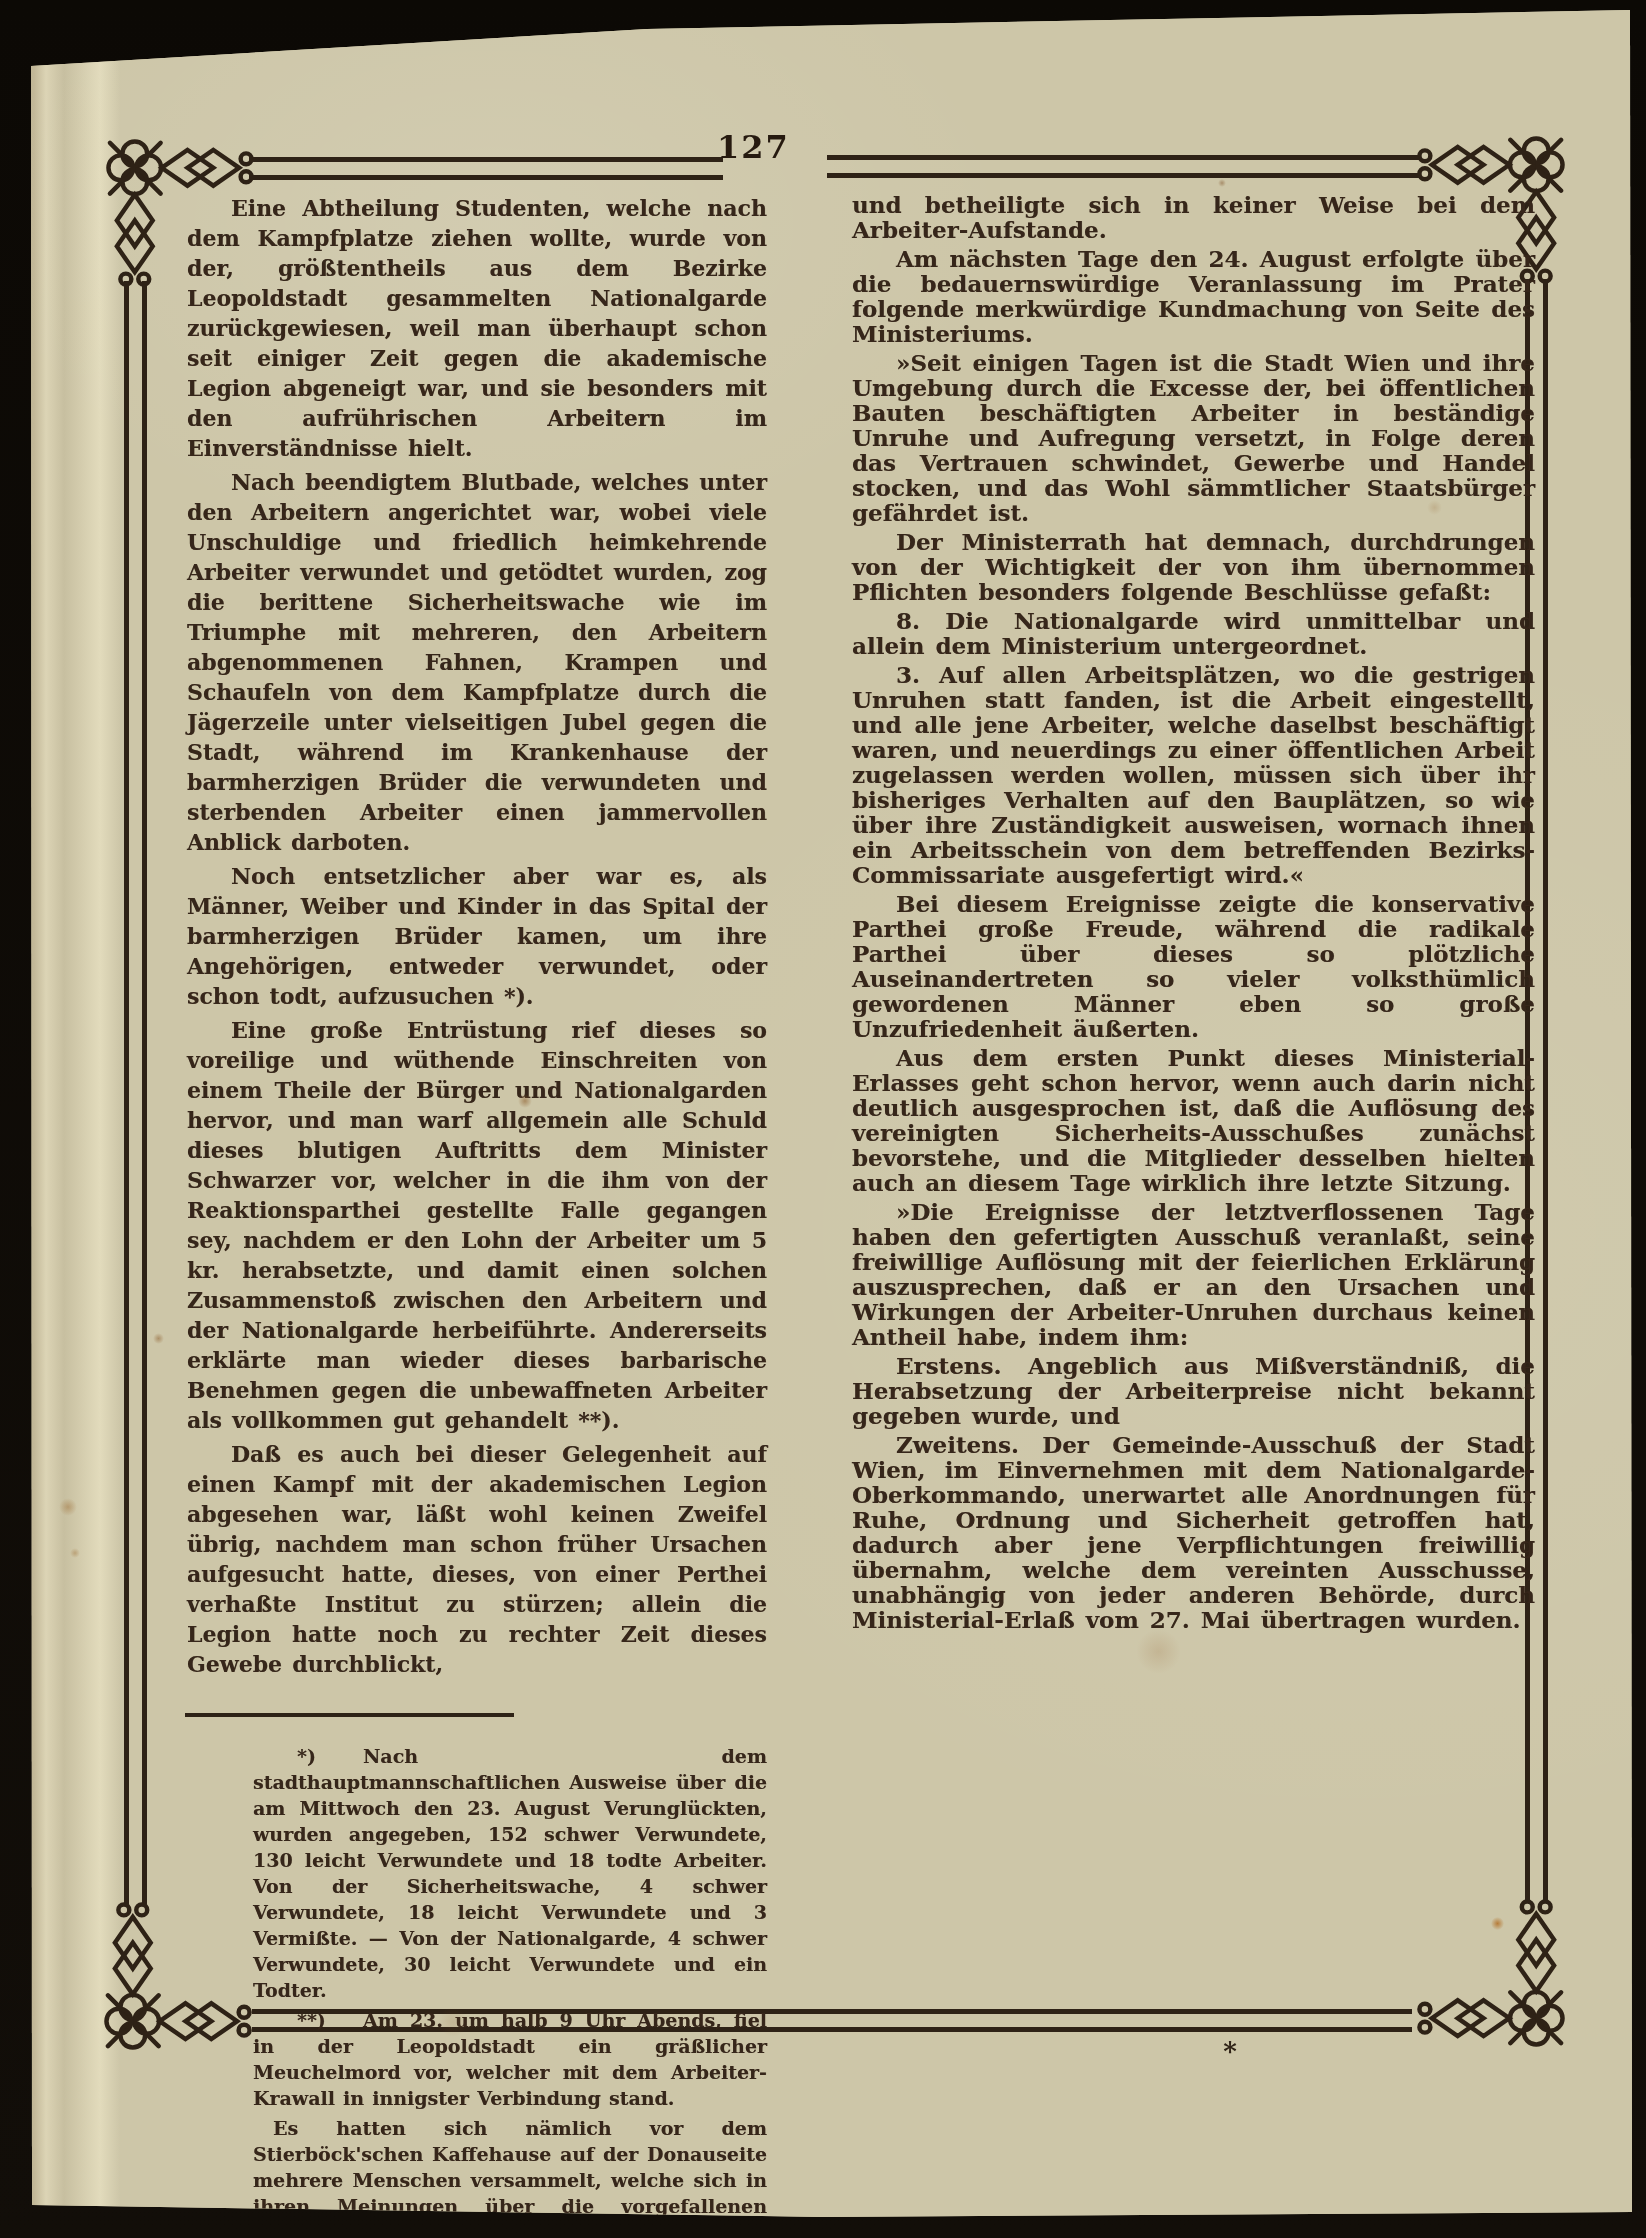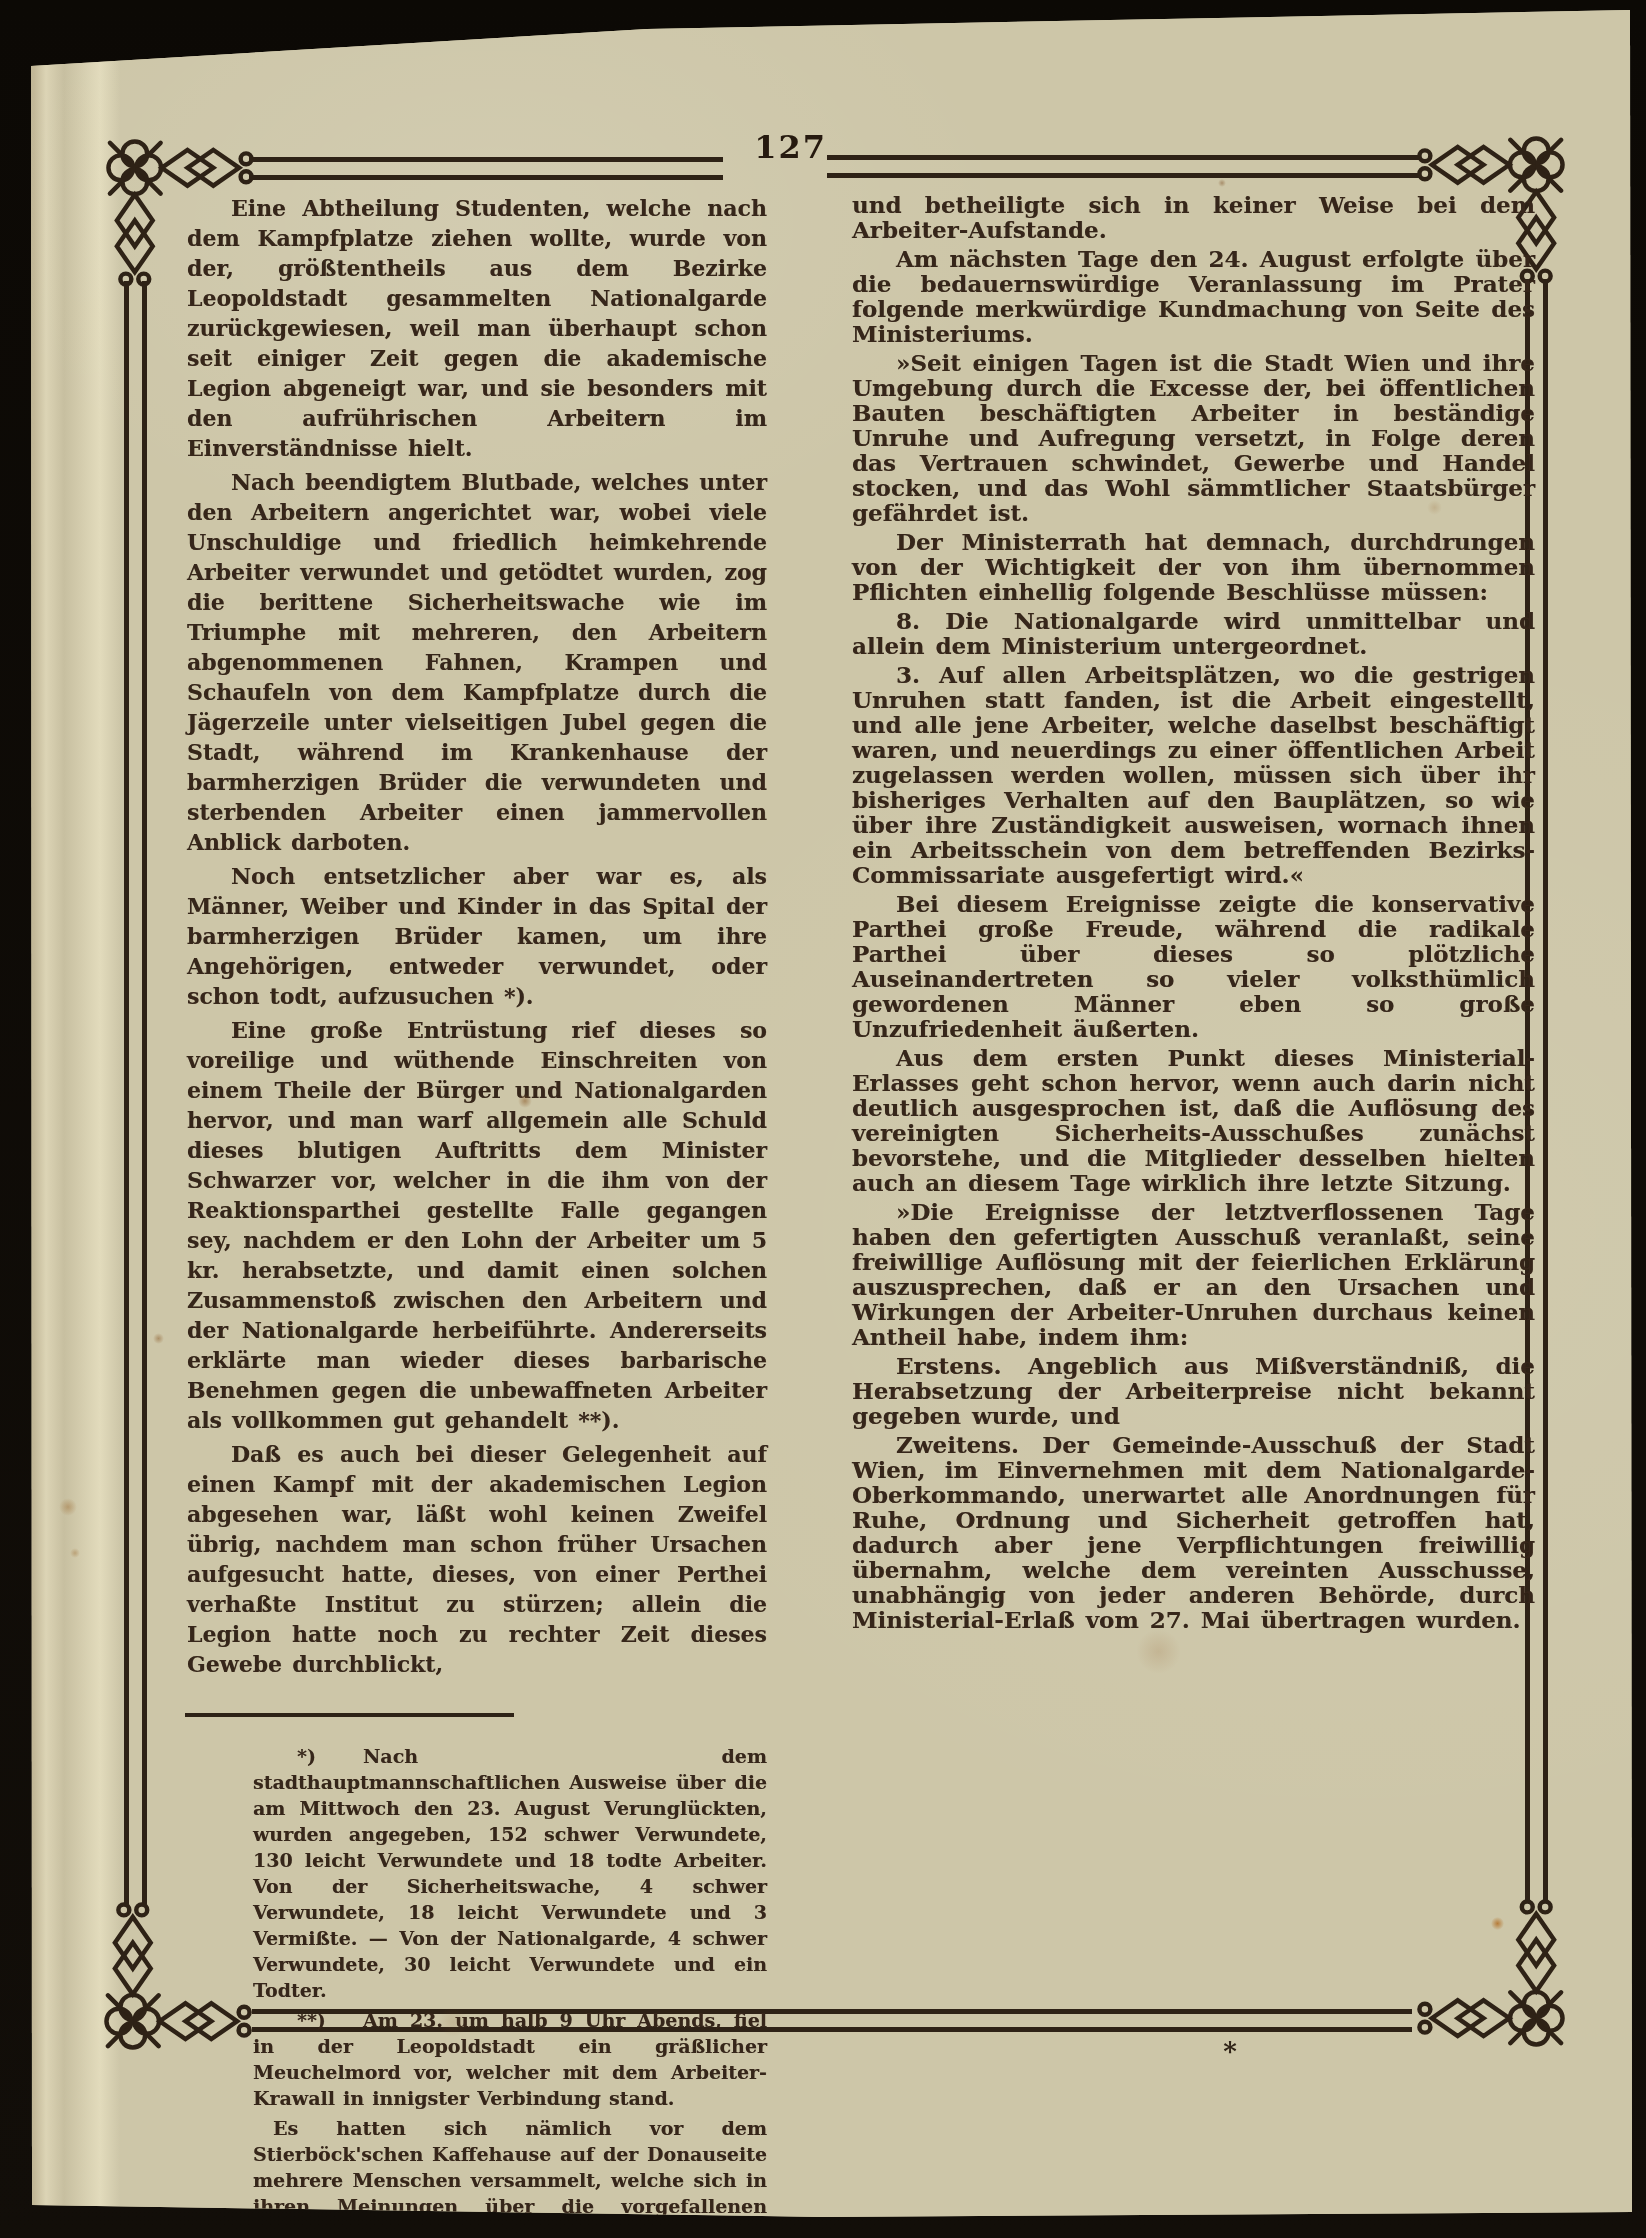--- a/index.html
+++ b/index.html
@@ -12,21 +12,21 @@
       radial-gradient(1295px 996px at 82% 55%, rgba(255,255,244,0.07), transparent 65%),
       linear-gradient(90deg,#ab9f7f 0px,#c2b898 34px,#dcd4b5 46px,#c7bfa0 64px,#e2dbbc 100px,#cdc6a8 120px,#cdc6a8 100%),
       #cdc6a8;
     clip-path:polygon(31px 66px,647px 29px,1630px 10px,1632px 2212px,822px 2217px,32px 2205px);}
   .rule{position:absolute;background:#2e2216;height:4.5px;}
   .vrule{position:absolute;background:#2e2216;width:4.5px;}
   .corner{position:absolute;width:159px;height:159px;}
   .corner.tr{transform:scaleX(-1);}
   .corner.bl{transform:scaleY(-1);}
   .corner.br{transform:scale(-1,-1);}
-  .pagenum{position:absolute;left:717px;top:128px;width:110px;text-align:right;
+  .pagenum{position:absolute;left:717px;top:128px;width:110px;text-align:left;
     font-size:32px;font-weight:bold;color:#261a0f;letter-spacing:2px;}
   .col{position:absolute;color:#36261a;text-align:justify;}
   .col p{margin:4px;text-indent:44px;font-weight:700;
     text-shadow:0.2px 0.4px 0.3px rgba(46,30,16,0.38);}
   .col p.noindent{text-indent:0;}
   .col-left{left:183px;top:189px;width:588px;font-size:22px;line-height:30px;word-spacing:2.5px;}
   .col-right{left:848px;top:188px;width:691px;font-size:23px;line-height:25px;word-spacing:3px;}
   .fn-divider{width:329px;height:3.5px;background:#2e2216;margin:34px 0 26px 2px;}
   .footnotes{font-size:19px;line-height:26px;word-spacing:1.5px;}
   .footnote{padding-left:66px;text-indent:-66px;font-weight:700;
@@ -103,21 +103,21 @@
         <p class="footnote"><span class="fn-marker">*)</span><span>Nach dem stadthauptmannschaftlichen Ausweise über die am Mittwoch den 23. August Verunglückten, wurden angegeben, 152 schwer Verwundete, 130 leicht Verwundete und 18 todte Arbeiter. Von der Sicherheitswache, 4 schwer Verwundete, 18 leicht Verwundete und 3 Vermißte. — Von der Nationalgarde, 4 schwer Verwundete, 30 leicht Verwundete und ein Todter.</span></p>
         <p class="footnote"><span class="fn-marker">**)</span><span>Am 23. um halb 9 Uhr Abends, fiel in der Leopoldstadt ein gräßlicher Meuchelmord vor, welcher mit dem Arbeiter-Krawall in innigster Verbindung stand.</span></p>
         <p class="footnote cont" style="padding-left:66px;text-indent:20px"><span>Es hatten sich nämlich vor dem Stierböck'schen Kaffehause auf der Donauseite mehrere Menschen versammelt, welche sich in ihren Meinungen über die vorgefallenen Unruhen im Prater verschiedenartig aussprachen. Da behauptete einer der Redner »Den Arbeitern geschehe Recht, man solle diese Hunde alle erschießen und aufhängen.« Aber kaum hatte er diese Worte ausgesprochen, so rief man schon fast allgemein, »Nieder mit ihm.« Der Unglückliche zog sich zurück bis an die Mauer, wo er nun von der Menschenmenge umringt wurde, und plötzlich sank er nach einem fürchterlichen Schmerzensschrei durch einen Messerstich ins Genick tödtlich verwundet, zu Boden.</span></p>
       </div>
     </div>
 
     <div class="col col-right">
       <p class="noindent">und betheiligte sich in keiner Weise bei dem Arbeiter-Aufstande.</p>
       <p>Am nächsten Tage den 24. August erfolgte über die bedauernswürdige Veranlassung im Prater folgende merkwürdige Kundmachung von Seite des Ministeriums.</p>
       <p>»Seit einigen Tagen ist die Stadt Wien und ihre Umgebung durch die Excesse der, bei öffentlichen Bauten beschäftigten Arbeiter in beständige Unruhe und Aufregung versetzt, in Folge deren das Vertrauen schwindet, Gewerbe und Handel stocken, und das Wohl sämmtlicher Staatsbürger gefährdet ist.</p>
-      <p>Der Ministerrath hat demnach, durchdrungen von der Wichtigkeit der von ihm übernommen Pflichten einhellig folgende Beschlüsse müssen:</p>
+      <p>Der Ministerrath hat demnach, durchdrungen von der Wichtigkeit der von ihm übernommen Pflichten besonders folgende Beschlüsse gefaßt:</p>
       <p>8. Die Nationalgarde wird unmittelbar und allein dem Ministerium untergeordnet.</p>
       <p>3. Auf allen Arbeitsplätzen, wo die gestrigen Unruhen statt fanden, ist die Arbeit eingestellt, und alle jene Arbeiter, welche daselbst beschäftigt waren, und neuerdings zu einer öffentlichen Arbeit zugelassen werden wollen, müssen sich über ihr bisheriges Verhalten auf den Bauplätzen, so wie über ihre Zuständigkeit ausweisen, wornach ihnen ein Arbeitsschein von dem betreffenden Bezirks-Commissariate ausgefertigt wird.«</p>
       <p>Bei diesem Ereignisse zeigte die konservative Parthei große Freude, während die radikale Parthei über dieses so plötzliche Auseinandertreten so vieler volksthümlich gewordenen Männer eben so große Unzufriedenheit äußerten.</p>
       <p>Aus dem ersten Punkt dieses Ministerial-Erlasses geht schon hervor, wenn auch darin nicht deutlich ausgesprochen ist, daß die Auflösung des vereinigten Sicherheits-Ausschußes zunächst bevorstehe, und die Mitglieder desselben hielten auch an diesem Tage wirklich ihre letzte Sitzung.</p>
       <p>»Die Ereignisse der letztverflossenen Tage haben den gefertigten Ausschuß veranlaßt, seine freiwillige Auflösung mit der feierlichen Erklärung auszusprechen, daß er an den Ursachen und Wirkungen der Arbeiter-Unruhen durchaus keinen Antheil habe, indem ihm:</p>
       <p>Erstens. Angeblich aus Mißverständniß, die Herabsetzung der Arbeiterpreise nicht bekannt gegeben wurde, und</p>
       <p>Zweitens. Der Gemeinde-Ausschuß der Stadt Wien, im Einvernehmen mit dem Nationalgarde-Oberkommando, unerwartet alle Anordnungen für Ruhe, Ordnung und Sicherheit getroffen hat, dadurch aber jene Verpflichtungen freiwillig übernahm, welche dem vereinten Ausschusse, unabhängig von jeder anderen Behörde, durch Ministerial-Erlaß vom 27. Mai übertragen wurden.</p>
     </div>
 
     <div class="sig">*</div>

